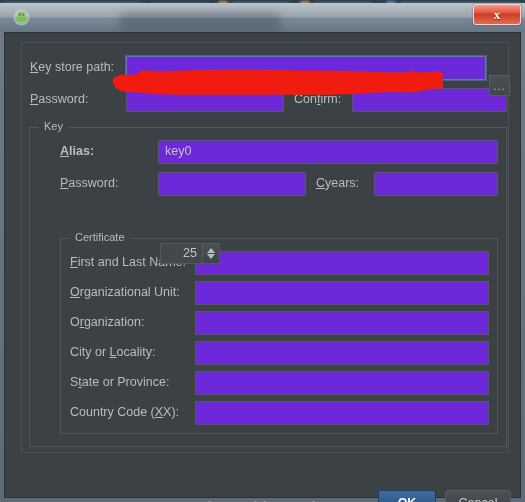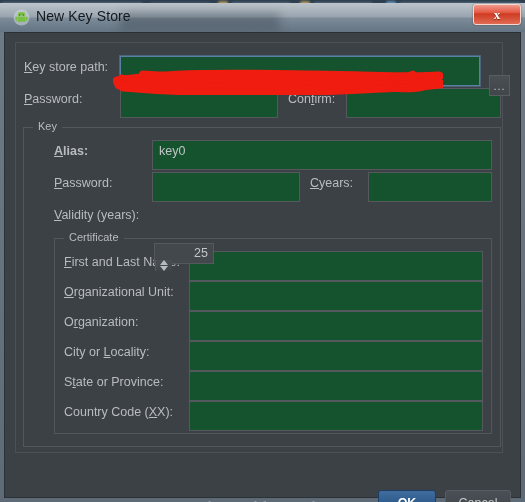--- a/index.html
+++ b/index.html
@@ -118,42 +118,42 @@
     left: 4px; top: 29px;
     width: 517px;
     height: 466px;
     background: #3c4146;
     border: 1px solid #2b3138;
     box-sizing: border-box;
   }
   
   #content-panel {
     position: absolute;
-    left: 10px; top: 9px;
+    left: 16px; top: 9px;
     width: 488px;
     height: 411px;
     background: #3c4146;
     border: 1px solid #4b5157;
     box-sizing: border-box;
   }
 
   .lbl {
     position: absolute;
     font-size: 12.5px;
     color: #b9bcbf;
     white-space: nowrap;
   }
   .lbl u { text-decoration: underline; }
 
   .tf {
     position: absolute;
-    background: #14532d;
+    background: #6d28d9;
     border: 1px solid #55595e;
     box-sizing: border-box;
-    height: 30px;
+    height: 24px;
     cursor: text;
   }
   .tf.focused {
     border: 1px solid #5a7fa5;
     box-shadow: 0 0 0 1px rgba(90,127,165,0.55);
   }
   .tf .tf-val {
     display: block;
     padding: 3px 6px 0 6px;
     font-size: 12.5px;
@@ -205,21 +205,20 @@
   
   #validity-spinner {
     position: absolute;
     left: 138px; top: 200px;
     width: 60px; height: 21px;
     background: #43484d;
     border: 1px solid #55595e;
     box-sizing: border-box;
     display: flex;
     cursor: text;
-    flex-direction: column;
   }
   #validity-spinner .spin-val {
     flex: 1;
     text-align: right;
     padding: 2px 5px 0 0;
     font-size: 12.5px;
     color: #c2c5c8;
   }
   #validity-spinner .spin-btns {
     width: 16px;
@@ -307,21 +306,20 @@
         <path d="M4.6 6.8a3.9 3.9 0 0 1 7.8 0z" fill="#7ac143"></path>
         <rect x="2.4" y="7.4" width="1.6" height="4.4" rx=".8" fill="#7ac143"></rect>
         <rect x="13" y="7.4" width="1.6" height="4.4" rx=".8" fill="#7ac143"></rect>
         <line x1="5.6" y1="3.6" x2="6.6" y2="5.2" stroke="#7ac143" stroke-width="0.9"></line>
         <line x1="11.4" y1="3.6" x2="10.4" y2="5.2" stroke="#7ac143" stroke-width="0.9"></line>
         <circle cx="6.7" cy="5.9" r=".55" fill="#2f3a2a"></circle>
         <circle cx="10.3" cy="5.9" r=".55" fill="#2f3a2a"></circle>
       </svg>
     </span>
 
-    <span id="title-text">New Key Store</span>
 
     <div id="close-button">
       <span class="x-glyph">x</span>
     </div>
   </div>
 
   <div id="dialog-body">
     <div id="content-panel">
 
       <span class="lbl" style="left:8px; top:17px;">
@@ -362,23 +360,20 @@
           <span class="tf-val"></span>
         </div>
 
         <span class="lbl" style="left:286px; top:48px;">
           <u>C</u><span>years:</span>
         </span>
         <div class="tf" style="left:344px; top:44px; width:124px;">
           <span class="tf-val"></span>
         </div>
 
-        <span class="lbl" style="left:30px; top:80px;">
-          <u>V</u><span>alidity (years):</span>
-        </span>
 
         <div class="groupbox" style="left:30px; top:110px; width:438px; height:196px;text-align:center;">
           <span class="gb-title">Certificate</span>
           <div id="cert-rows">
               <span class="lbl" style="left: 9px; top: 16px;"><u>F</u>irst and Last Name:</span>
               <div class="tf" style="left: 134px; top: 12px; width: 294px;">
                 <span class="tf-val"></span>
               </div>
               <span class="lbl" style="left: 9px; top: 46px;"><u>O</u>rganizational Unit:</span>
               <div class="tf" style="left: 134px; top: 42px; width: 294px;">

